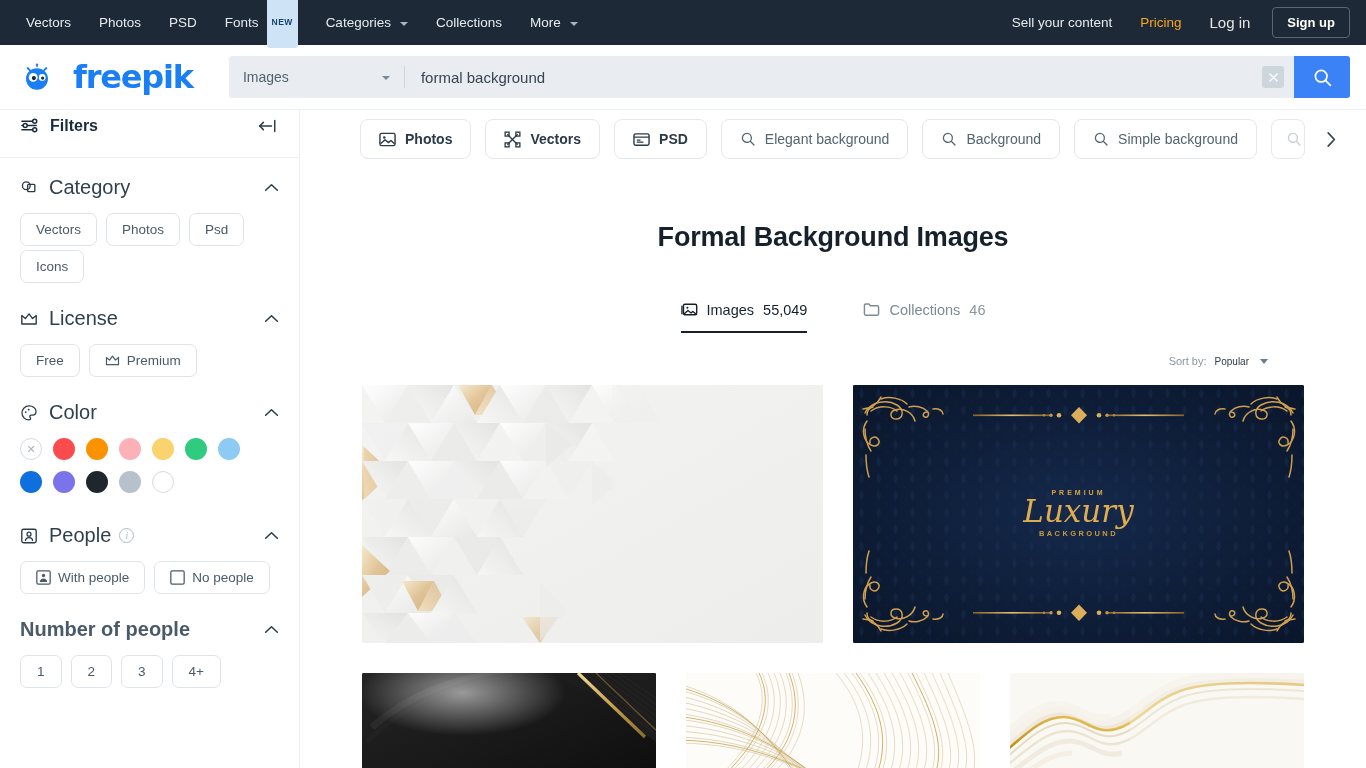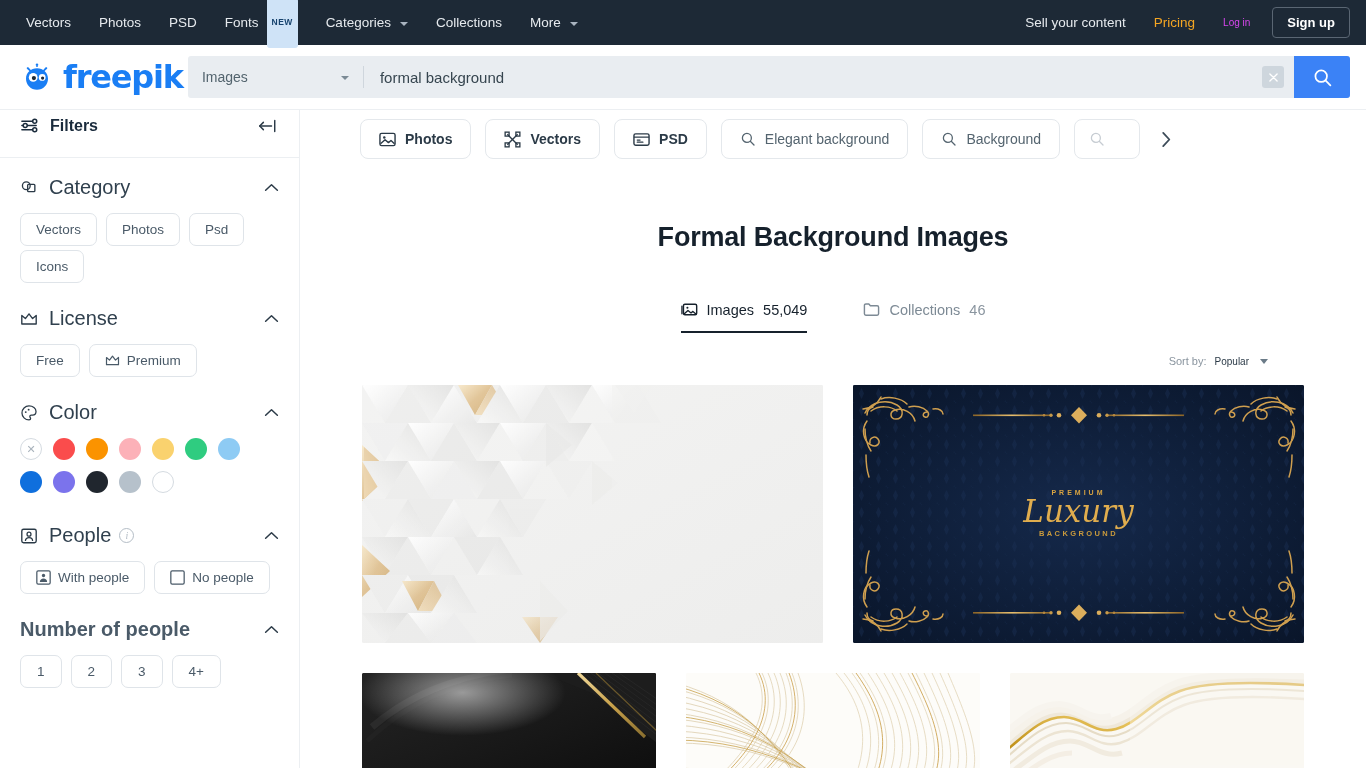--- a/index.html
+++ b/index.html
@@ -39,37 +39,37 @@
     border-left: 4px solid transparent;
     border-right: 4px solid transparent;
     border-top: 4.5px solid #a9b4c0;
     margin-left: 3px; margin-top: 2px;
   }
   .topnav-right {
     margin-left: auto; display: flex; align-items: center; gap: 0;
   }
   .nav-sell { color: #e6eaee; font-size: 13.5px; padding: 0 14px; cursor: pointer; }
   .nav-pricing { color: #f5a623; font-size: 13.5px; padding: 0 14px; cursor: pointer; }
-  .nav-login { color: #d946ef; font-size: 10px; padding: 0 14px; cursor: pointer; text-align: right; }
+  .nav-login { color: #e5e5e5; font-size: 15px; padding: 0 14px; cursor: pointer; text-align: right; }
   .btn-signup {
     color: #ffffff; font-size: 13px; font-weight: bold;
     border: 1px solid #5a6673; border-radius: 4px;
     padding: 7px 14px; margin-left: 8px;
     background: transparent; cursor: pointer;
   }
 
   
   .header {
     height: 65px; width: 100%;
     background: #ffffff;
     display: flex; align-items: center;
     padding: 0 16px;
     border-bottom: 1px solid #eceff2;
   }
-  .logo { display: flex; align-items: center; gap: 5px; cursor: pointer; margin-right: 5px; }
+  .logo { display: flex; align-items: center; gap: 15px; cursor: pointer; margin-right: 36px; }
   .logo-mark { width: 42px; height: 34px; flex: none; }
   .logo-text {
     font-size: 32px; font-weight: bold; color: #1a7ef4;
     letter-spacing: -1.2px; line-height: 1;
     font-family: "DejaVu Sans", sans-serif;
   }
   .searchbar {
     flex: 1; height: 42px; display: flex; align-items: stretch;
     background: #e9edf1; border-radius: 3px; overflow: hidden;
   }
@@ -521,20 +521,29 @@
         <span>Elegant background</span>
       </div>
       <div class="chip suggest">
         <span>
           <svg width="16" height="16" viewBox="0 0 20 20">
             <circle cx="8.6" cy="8.6" r="5.6" fill="none" stroke="#54646f" stroke-width="1.6"></circle>
             <path d="M12.8 12.8 L17.5 17.5" stroke="#54646f" stroke-width="1.6" stroke-linecap="round"></path>
           </svg>
         </span>
         <span>Background</span>
+      </div>
+      <div class="chip suggest">
+        <span>
+          <svg width="16" height="16" viewBox="0 0 20 20">
+            <circle cx="8.6" cy="8.6" r="5.6" fill="none" stroke="#54646f" stroke-width="1.6"></circle>
+            <path d="M12.8 12.8 L17.5 17.5" stroke="#54646f" stroke-width="1.6" stroke-linecap="round"></path>
+          </svg>
+        </span>
+        <span>Simple background</span>
       </div>
       <div class="chip faded">
         <span>
           <svg width="16" height="16" viewBox="0 0 20 20">
             <circle cx="8.6" cy="8.6" r="5.6" fill="none" stroke="#c6ccd2" stroke-width="1.6"></circle>
             <path d="M12.8 12.8 L17.5 17.5" stroke="#c6ccd2" stroke-width="1.6" stroke-linecap="round"></path>
           </svg>
         </span>
 
       </div>

